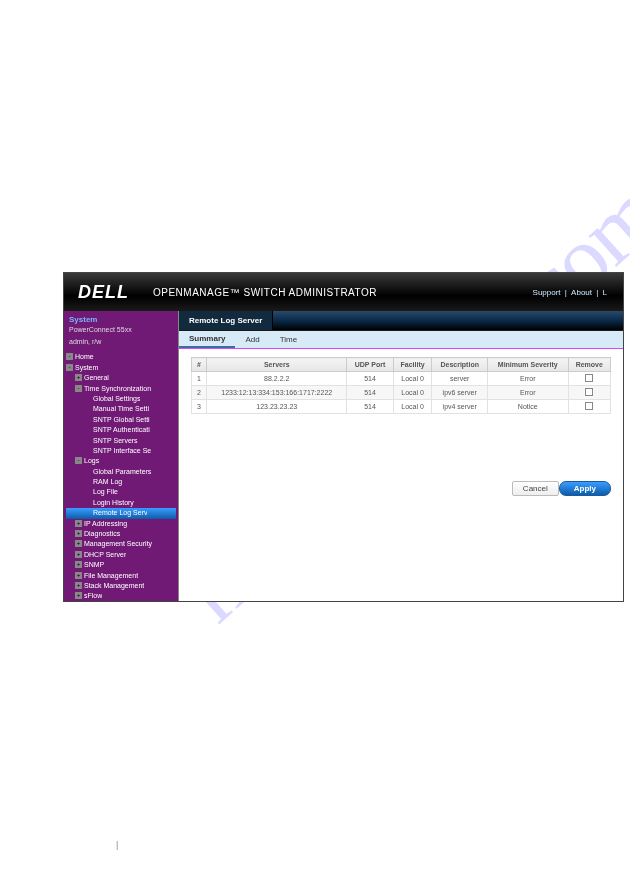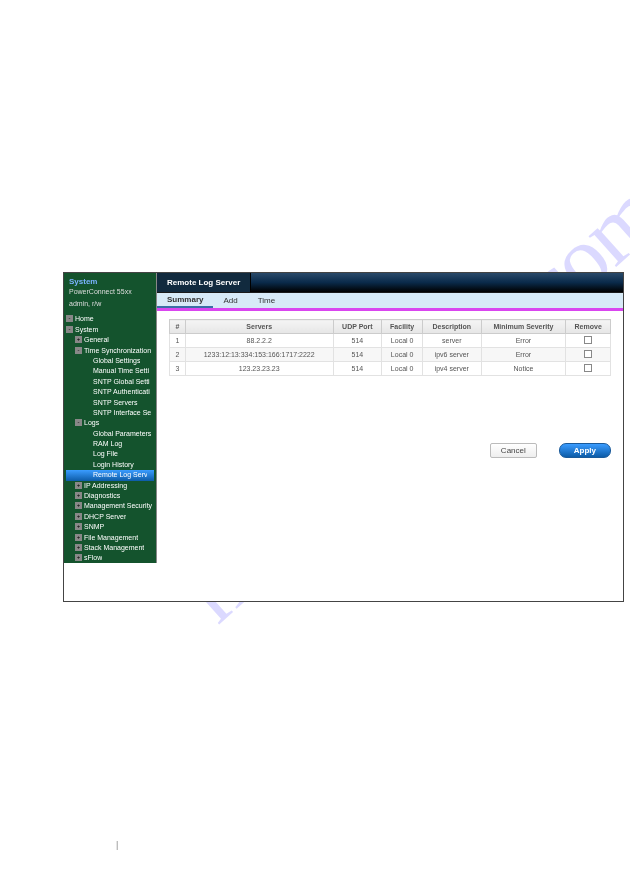--- a/index.html
+++ b/index.html
@@ -10,73 +10,82 @@
   .screenshot { position: absolute; left: 63px; top: 272px; width: 561px; height: 330px; border: 1px solid #444; background: #fff; overflow: hidden; }
   
   .header { height: 38px; background: linear-gradient(to bottom, #3a3a3a 0%, #000 60%, #1a1a1a 100%); display: flex; align-items: center; padding: 0 14px; color: #fff; }
   .brand { font-size: 18px; font-style: italic; font-weight: bold; letter-spacing: 1px; }
   .app-title { font-size: 10px; margin-left: 24px; letter-spacing: 0.5px; }
   .top-links { margin-left: auto; font-size: 8px; color: #cfe8ff; }
   .top-links span { margin: 0 2px; }
   
   .body-row { display: flex; height: calc(100% - 38px); }
   
-  .sidebar { width: 92px; background: #14532d; color: #fff; font-size: 7px; line-height: 1.2; overflow: hidden; }
+  .sidebar { width: 114px; background: #701a75; color: #fff; font-size: 7px; line-height: 1.2; overflow: hidden; }
   .sys-label { color: #7bb3ff; font-size: 8px; padding: 4px 5px 1px; font-weight: bold; }
   .sys-sub { color: #ddd; padding: 0 5px 4px; font-size: 7px; }
   .tree { padding: 2px 2px 2px 2px; }
   .node { display: flex; align-items: flex-start; padding: 1px 0; }
   .toggle { width: 7px; height: 7px; background: #888; color: #000; font-size: 6px; line-height: 7px; text-align: center; margin-right: 2px; flex: none; }
   .noicon { width: 7px; height: 7px; margin-right: 2px; flex: none; }
   .label { color: #fff; white-space: nowrap; overflow: hidden; }
   .in1 { padding-left: 9px; }
   .in2 { padding-left: 18px; }
   .sel { background: linear-gradient(to bottom, #3a9cff, #0d5ca8); color: #fff; }
   .sel .label { color: #fff; }
   
   .content { flex: 1; background: #fff; border-left: 1px solid #888; display: flex; flex-direction: column; }
   .tabbar { height: 20px; background: linear-gradient(to bottom, #2a4a6a, #0a2a4a 50%, #000 100%); border-bottom: 1px solid #1a1a1a; display: flex; align-items: stretch; }
   .tabtitle { background: #112a3e; color: #fff; font-size: 8px; font-weight: bold; padding: 0 10px; display: flex; align-items: center; border-right: 1px solid #000; }
-  .subtabs { height: 18px; background: #d7eaf7; border-bottom: 3px solid #d946ef; display: flex; align-items: center; }
+  .subtabs { height: 18px; background: #d7eaf7; border-bottom: 1px solid #d946ef; display: flex; align-items: center; }
   .subtab { font-size: 8px; padding: 0 10px; color: #333; height: 100%; display: flex; align-items: center; }
   .subtab.active { font-weight: bold; border-bottom: 2px solid #3a6ea5; }
   
   .main { padding: 8px 12px; flex: 1; position: relative; }
   .main-head { display: flex; align-items: center; margin-bottom: 10px; }
   .main-title { font-size: 11px; color: #222; }
   .tools { margin-left: auto; display: flex; gap: 4px; }
   .tbtn { width: 15px; height: 15px; border: 1px solid #bbb; border-radius: 3px; background: linear-gradient(#fafafa,#eaeaea); font-size: 9px; line-height: 13px; text-align: center; color: #333; cursor: pointer; }
   
   table.data { width: 100%; border-collapse: collapse; font-size: 7px; }
   table.data th { background: linear-gradient(#f4f4f4,#e6e6e6); border: 1px solid #ccc; padding: 3px 4px; color: #555; font-weight: bold; text-align: center; }
   table.data td { border: 1px solid #e2e2e2; padding: 2px 4px; text-align: center; color: #555; }
   table.data tr:nth-child(even) td { background: #f7f7f7; }
   .chk { width: 8px; height: 8px; border: 1px solid #888; display: inline-block; background: #fff; }
   
-  .footer-btns { position: absolute; right: 12px; bottom: 105px; display: flex; gap: 22px; }
+  .footer-btns { position: absolute; right: 12px; bottom: 105px; display: flex; gap: 0; }
   .btn-cancel { font-size: 8px; padding: 2px 10px; border: 1px solid #bbb; border-radius: 2px; background: linear-gradient(#fff,#eee); color: #444; cursor: pointer; }
   .btn-apply { font-size: 8px; padding: 2px 14px; border: 1px solid #1a5a9a; border-radius: 7px; background: linear-gradient(#3a9cff,#0d5ca8); color: #fff; font-weight: bold; cursor: pointer; }
   
   .watermark { position: absolute; left: 120px; top: 350px; font-size: 90px; color: rgba(90,80,255,0.22); transform: rotate(-42deg); font-family: Georgia, serif; pointer-events: none; white-space: nowrap; letter-spacing: -2px; }
   
   .caption { position: absolute; left: 200px; top: 625px; font-size: 10px; letter-spacing: 0.3px; color: #fff; }
   .para { position: absolute; left: 105px; top: 670px; font-size: 8px; color: #fff; }
   .pgnum { position: absolute; left: 110px; top: 840px; font-size: 9px; color: #111; }
   .pgnum-sep { margin: 0 6px; color: #888; }
   
   
 </style>
 </head>
 <body>
 
 <div class="page">
 
   <div class="watermark">manualshive.com</div>
 
   <div class="screenshot">
+    <div class="header">
+      <span class="brand">DELL</span>
+      <span class="app-title">OPENMANAGE™ SWITCH ADMINISTRATOR</span>
+      <span class="top-links">
+        <span>Support</span> | 
+        <span>About</span> | 
+        <span>L</span>
+      </span>
+    </div>
 
     <div class="body-row">
       <div class="sidebar">
         <div class="sys-label">System</div>
         <div class="sys-sub">PowerConnect 55xx</div>
         <div class="sys-sub">admin, r/w</div>
         <div class="tree" id="tree">
             <div class="node in0">
               <div class="toggle">-</div>
               <div class="label">Home</div>

